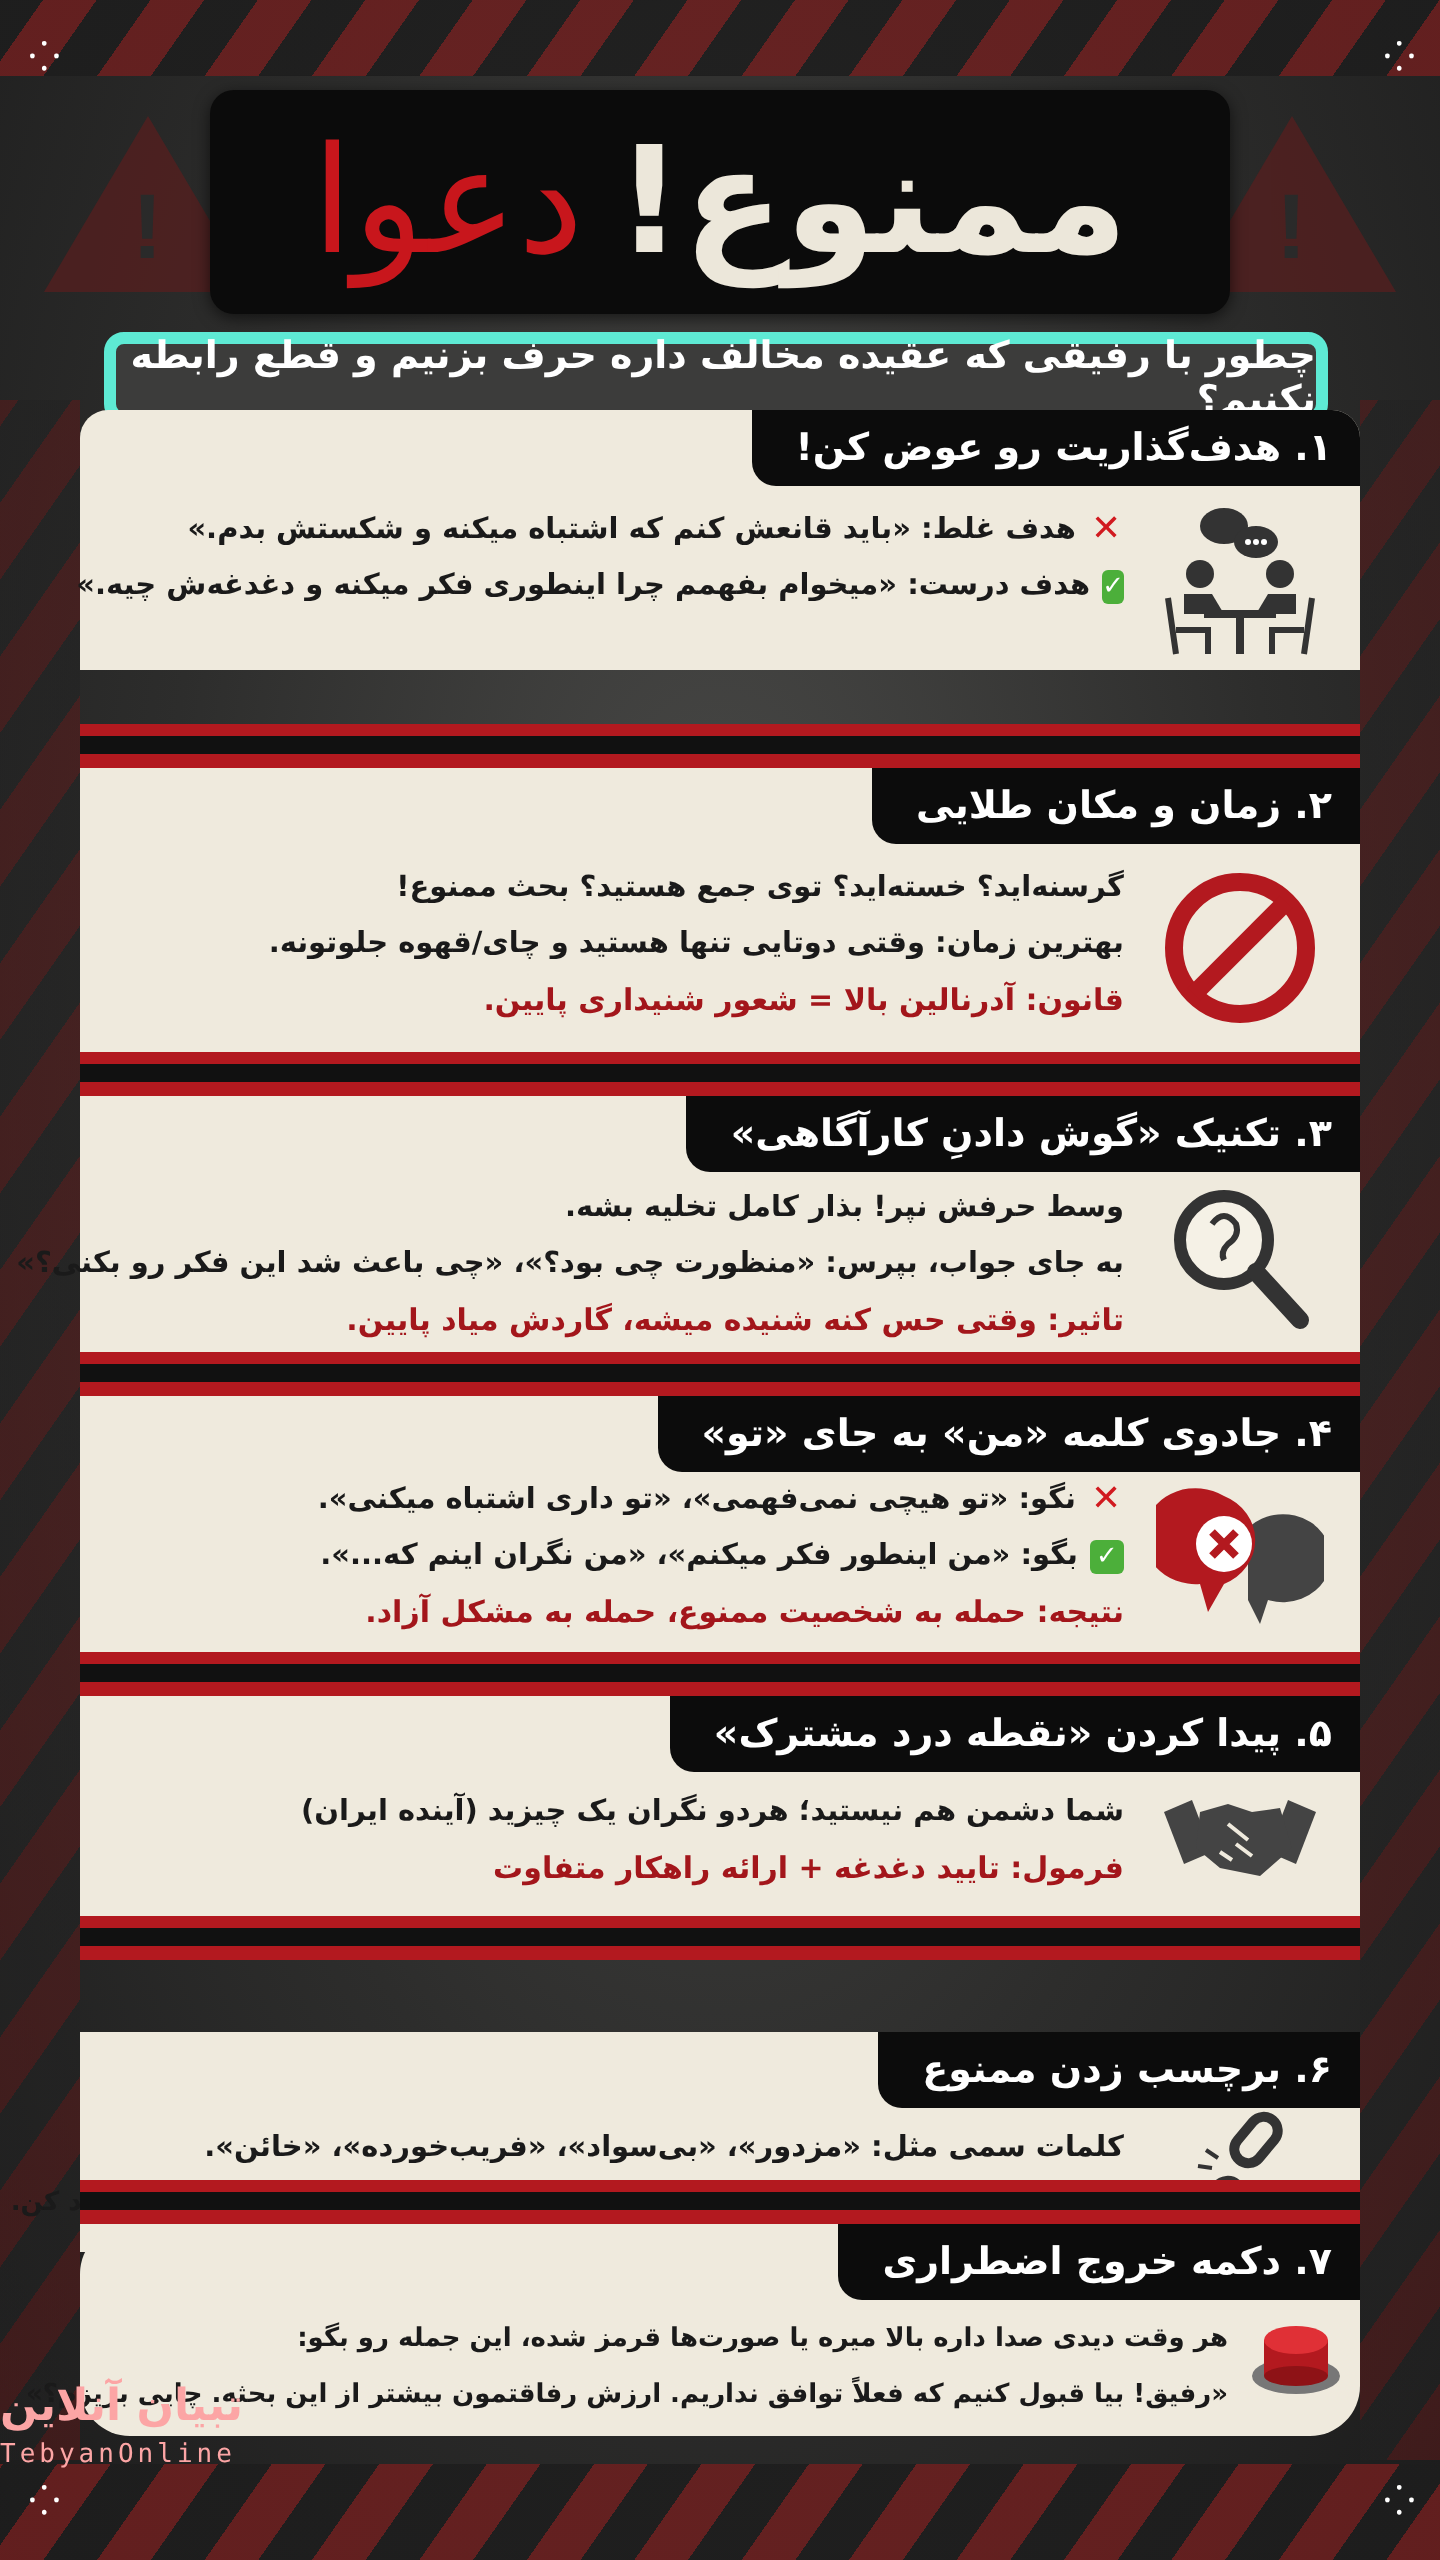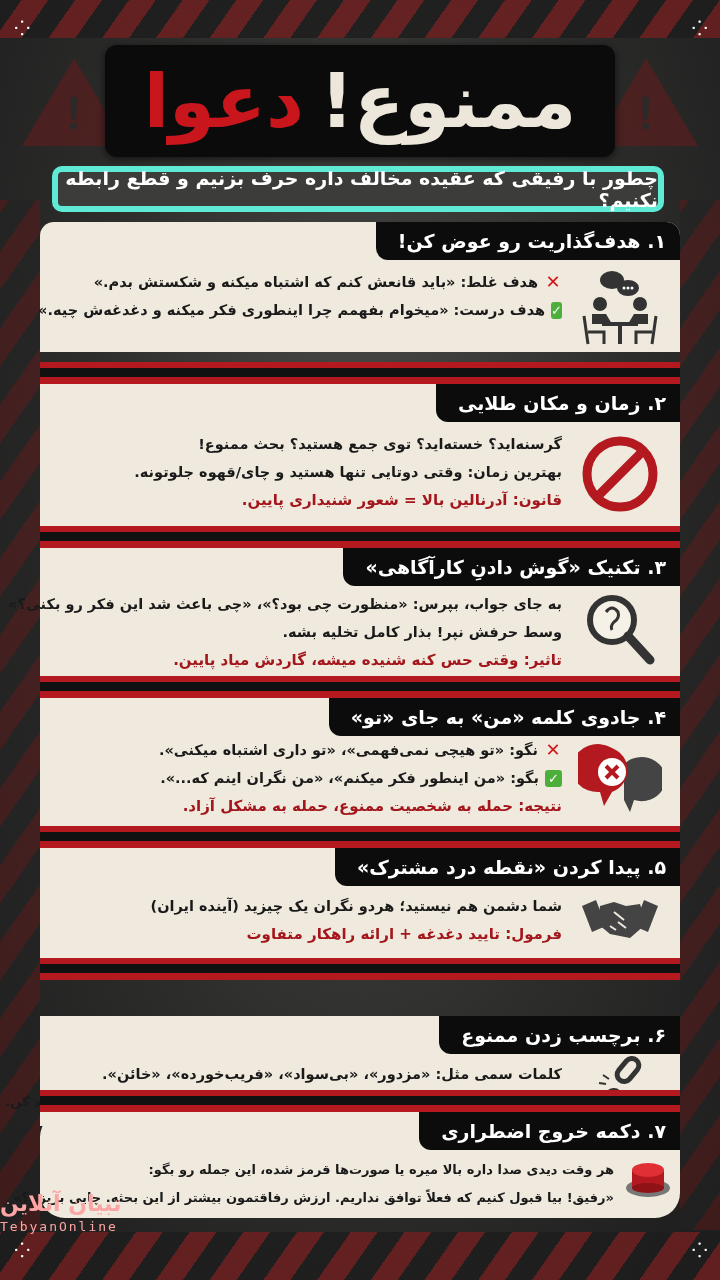--- a/index.html
+++ b/index.html
@@ -41,21 +41,21 @@
   .warn-tri span {
     position: absolute; left: -8px; top: 28px; color: #2b2b2b;
     font-size: 46px; font-weight: bold; font-family: "Liberation Sans", sans-serif;
   }
   .title-box {
     position: absolute; left: 105px; top: 45px; width: 510px; height: 112px;
     background: #0b0b0b; border-radius: 12px;
     display: flex; align-items: center; justify-content: center; gap: 16px;
     box-shadow: 0 2px 8px rgba(0,0,0,0.6);
   }
-  .title-red { color: #c8161c; font-size: 74px; font-weight: bold; font-family: "DejaVu Sans", sans-serif; }
+  .title-red { color: #c8161c; font-size: 74px; font-weight: normal; font-family: "DejaVu Sans", sans-serif; }
   .title-white { color: #ece7da; font-size: 74px; font-weight: bold; font-family: "DejaVu Sans", sans-serif; }
   .subtitle-box {
     position: absolute; left: 52px; top: 166px; width: 612px; height: 46px;
     background: #3c3c3b; border: 6px solid #5eead4; border-radius: 10px;
     color: #fff; font-size: 19px; font-weight: bold;
     display: flex; align-items: center; justify-content: center;
   }
 
   .card {
     position: absolute; left: 40px; width: 640px;
@@ -121,21 +121,21 @@
 <div class="warn-tri" style="right:22px;">
     <span>!</span>
   </div>
 
 <div class="title-box">
   <span class="title-white">ممنوع!</span>
   <span class="title-red">دعوا</span>
 </div>
 <div class="subtitle-box">چطور با رفیقی که عقیده مخالف داره حرف بزنیم و قطع رابطه نکنیم؟</div>
 
-<div class="card first" style="top:222px;height:130px;padding-left:48px;">
+<div class="card first" style="top:205px;height:130px;padding-left:48px;">
   <div class="card-title">۱. هدف‌گذاریت رو عوض کن!</div>
   <div class="card-icon" style="top:42px;">
     <svg width="84" height="80" viewBox="0 0 84 80">
       <ellipse cx="34" cy="14" rx="12" ry="9" fill="#333"></ellipse>
       <ellipse cx="50" cy="22" rx="11" ry="8" fill="#333"></ellipse>
       <circle cx="46" cy="22" r="1.5" fill="#fff"></circle>
         <circle cx="50" cy="22" r="1.5" fill="#fff"></circle>
         <circle cx="54" cy="22" r="1.5" fill="#fff"></circle>
       <circle cx="22" cy="38" r="7" fill="#333"></circle>
       <circle cx="62" cy="38" r="7" fill="#333"></circle>
@@ -186,24 +186,24 @@
   <div class="card-title">۳. تکنیک «گوش دادنِ کارآگاهی»</div>
   <div class="card-icon" style="top:40px;">
     <svg width="80" height="80" viewBox="0 0 80 80">
       <circle cx="32" cy="30" r="22" fill="#f5f1e6" stroke="#333" stroke-width="6"></circle>
       <line x1="48" y1="46" x2="70" y2="70" stroke="#333" stroke-width="9" stroke-linecap="round"></line>
       <path d="M26 22 q6 -8 12 0 q2 6 -4 10 q-4 4 -2 8" fill="none" stroke="#333" stroke-width="3"></path>
     </svg>
   </div>
   <div class="lines" style="top:42px;">
     <div class="line">
+        <span>وسط حرفش نپر! بذار کامل تخلیه بشه.</span>
+      </div>
+    <div class="line">
         <span>به جای جواب، بپرس: «منظورت چی بود؟»، «چی باعث شد این فکر رو بکنی؟»</span>
-      </div>
-    <div class="line">
-        <span>وسط حرفش نپر! بذار کامل تخلیه بشه.</span>
       </div>
     <div class="line red">
         <span>تاثیر: وقتی حس کنه شنیده میشه، گاردش میاد پایین.</span>
       </div>
   </div>
 </div>
 <div class="divider" style="top:676px;"></div>
 
 <div class="card" style="top:698px;height:128px;">
   <div class="card-title">۴. جادوی کلمه «من» به جای «تو»</div>

